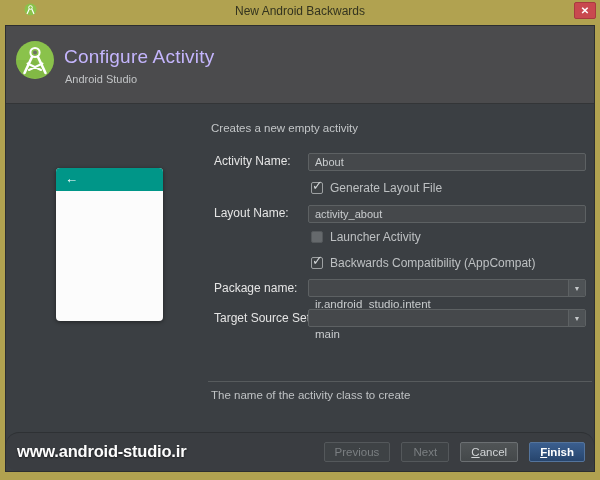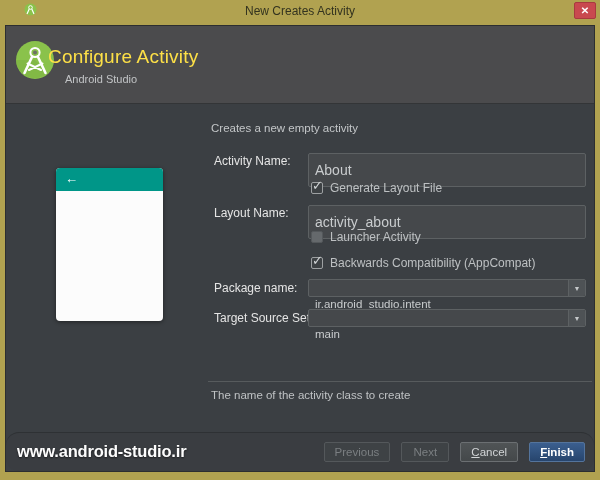--- a/index.html
+++ b/index.html
@@ -35,22 +35,22 @@
     background: #3b3f43; border: 1px solid #2c2e30;
   }
 
   
   .hdr {
     position: absolute; left: 0; top: 0; width: 100%; height: 78px;
     background: #4b4b4d; border-bottom: 1px solid #333537;
   }
   .hdr .logo { position: absolute; left: 9px; top: 14px; width: 40px; height: 40px; }
   .hdr .hdr-title {
-    position: absolute; left: 42px; top: 20px;
-    font-size: 19px; color: #fde047; letter-spacing: .2px;
+    position: absolute; left: 58px; top: 20px;
+    font-size: 19px; color: #c4b5fd; letter-spacing: .2px;
   }
   .hdr .hdr-sub {
     position: absolute; left: 59px; top: 47px;
     font-size: 11px; color: #c2c4c6;
   }
 
   
   .content {
     position: absolute; left: 0; top: 79px; width: 100%; height: 329px;
   }
@@ -75,21 +75,21 @@
   .row { position: absolute; left: 0; width: 100%; }
   .row .lbl {
     position: absolute; left: 208px; font-size: 12px; color: #e5e5e5;
     line-height: 17px; white-space: nowrap;
   }
   .field, .combo {
     position: absolute; left: 302px; width: 278px; height: 17px;
     background: #45484b; border: 1px solid #5d6163; border-radius: 2px;
   }
   input.field {
-    color: #c9ccce; font-size: 14px; padding: 16px 6px;
+    color: #c9ccce; font-size: 11px; padding: 8px 6px;
     font-family: "Liberation Sans", "DejaVu Sans", sans-serif; outline: none;
   }
   .combo { height: 18px; display: flex; align-items: center; cursor: pointer; }
   .combo .combo-text {
     flex: 1; font-size: 11.5px; color: #c9ccce; padding-left: 6px;
     white-space: nowrap; overflow: hidden; margin-top: 32px;
   }
   .combo .combo-arrow {
     width: 17px; align-self: stretch; background: #4e5255;
     border-left: 1px solid #5d6163; border-radius: 0 2px 2px 0;
@@ -160,21 +160,21 @@
 <div class="window">
 
   <div class="titlebar">
     <span class="app-icon">
       <svg width="13" height="13" viewBox="0 0 13 13">
         <circle cx="6.5" cy="6.5" r="6" fill="#8ac24b"></circle>
         <circle cx="6.5" cy="4.5" r="1.8" fill="none" stroke="#fff" stroke-width="1"></circle>
         <path d="M5.2,6 L3,11 M7.8,6 L10,11" stroke="#fff" stroke-width="1.2" fill="none"></path>
       </svg>
     </span>
-    <span class="win-title">New Creates Activity</span>
+    <span class="win-title">New Android Backwards</span>
     <button class="close-btn">
       <span>✕</span>
     </button>
   </div>
 
   <div class="dialog">
 
     <div class="hdr">
       <span class="logo">
         <svg width="40" height="40" viewBox="0 0 40 40">

